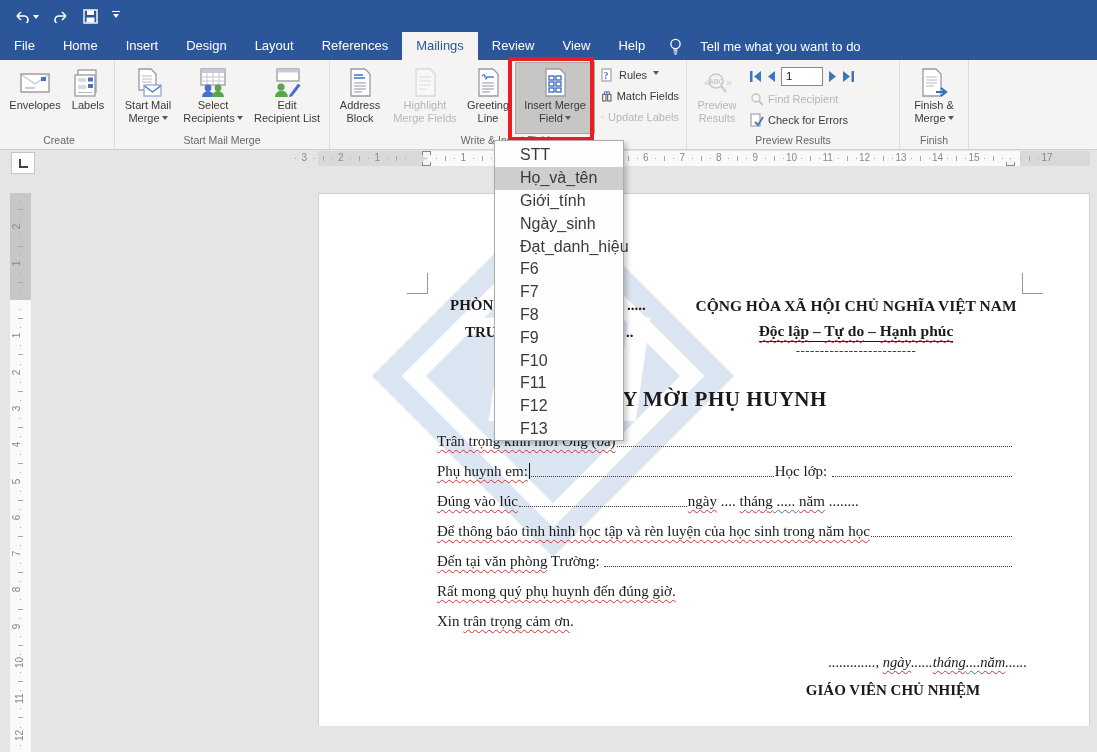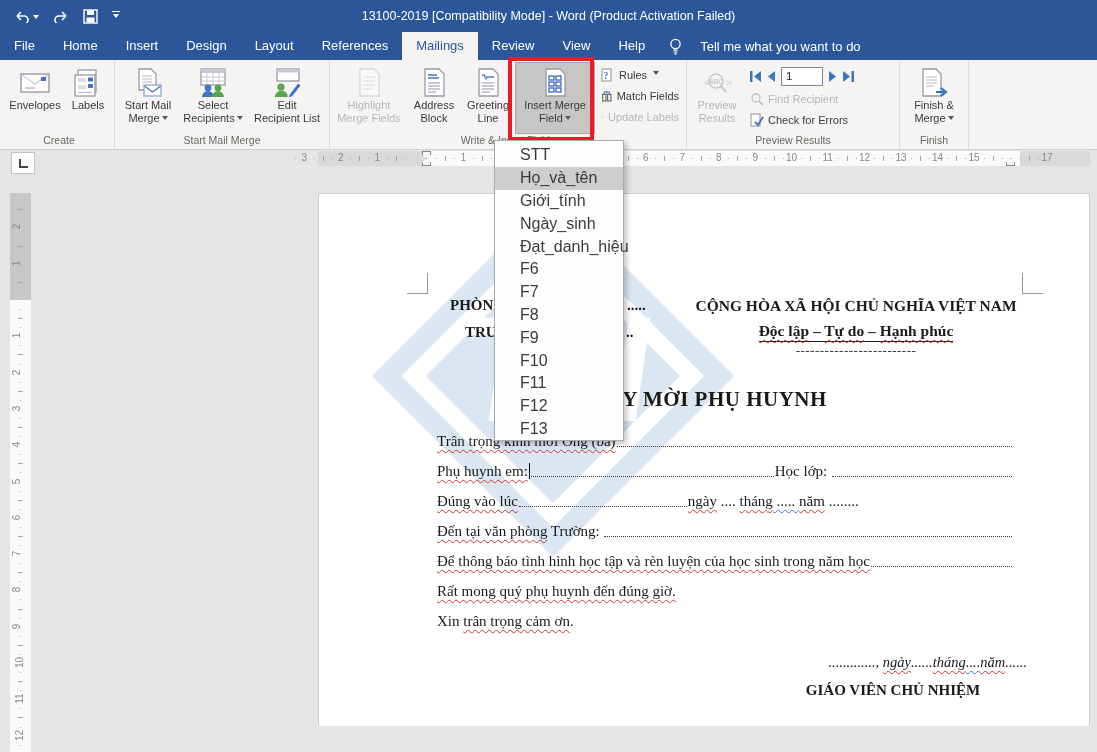--- a/index.html
+++ b/index.html
@@ -132,21 +132,20 @@
             <rect x="1" y="1" width="13" height="13" fill="none" stroke="#fff" stroke-width="1.4"></rect>
             <rect x="4" y="1.5" width="7" height="4.5" fill="#fff"></rect>
             <rect x="3.5" y="8.5" width="8" height="5" fill="#fff"></rect>
           </svg>
       </span>
       <span class="qbtn qat-more">
         <span class="bar"></span>
         <span class="caret-dn" style="margin:0"></span>
       </span>
     </div>
-    <div class="wintitle">13100-2019 [Compatibility Mode]  -  Word (Product Activation Failed)</div>
   </div>
 
   <div class="tabrow">
     <div class="tabs">
 
     <div class="tab"><span>File</span></div>
         <div class="tab"><span>Home</span></div>
         <div class="tab"><span>Insert</span></div>
         <div class="tab"><span>Design</span></div>
         <div class="tab"><span>Layout</span></div>
@@ -234,38 +233,38 @@
               </svg>
           </span>
           <span class="lbl"><span>Edit</span><br><span>Recipient List</span></span>
         </div>
       </div>
       <div class="gname">Start Mail Merge</div>
     </div>
 
     <div class="rgroup" style="position:relative">
       <div class="gbody">
-        <div class="bigbtn disabled" style="width:72px">
-          <span class="ic">
-            <svg width="24" height="30" viewBox="0 0 24 30">
-                <path d="M3 1 h14 l5 5 v22 h-19 z" fill="#fdfdfd" stroke="#b9b7c4" stroke-width="1.3"></path>
-                <path d="M6 9 h12 M6 13 h12 M6 17 h12 M6 21 h8" stroke="#d4d2de" stroke-width="1.4"></path>
-              </svg>
-          </span>
-          <span class="lbl"><span>Highlight</span><br><span>Merge Fields</span></span>
-        </div>
         <div class="bigbtn" style="width:54px">
           <span class="ic">
             <svg width="24" height="30" viewBox="0 0 24 30">
                 <path d="M3 1 h14 l5 5 v22 h-19 z" fill="#fff" stroke="#9a98a6" stroke-width="1.3"></path>
                 <path d="M6 7 h9 M6 10 h11" stroke="#4472c4" stroke-width="1.5"></path>
                 <path d="M6 15 h12 M6 18 h12 M6 21 h12 M6 24 h8" stroke="#b9b7c4" stroke-width="1.3"></path>
               </svg>
           </span>
           <span class="lbl"><span>Address</span><br><span>Block</span></span>
+        </div>
+        <div class="bigbtn disabled" style="width:72px">
+          <span class="ic">
+            <svg width="24" height="30" viewBox="0 0 24 30">
+                <path d="M3 1 h14 l5 5 v22 h-19 z" fill="#fdfdfd" stroke="#b9b7c4" stroke-width="1.3"></path>
+                <path d="M6 9 h12 M6 13 h12 M6 17 h12 M6 21 h8" stroke="#d4d2de" stroke-width="1.4"></path>
+              </svg>
+          </span>
+          <span class="lbl"><span>Highlight</span><br><span>Merge Fields</span></span>
         </div>
         <div class="bigbtn" style="width:50px">
           <span class="ic">
             <svg width="24" height="30" viewBox="0 0 24 30">
                 <path d="M3 1 h14 l5 5 v22 h-19 z" fill="#fff" stroke="#9a98a6" stroke-width="1.3"></path>
                 <path d="M6 8 c2 -3 4 0 2 1 c3 -1 4 2 1 2" fill="none" stroke="#4472c4" stroke-width="1.2"></path>
                 <path d="M11 9 h7" stroke="#4472c4" stroke-width="1.4"></path>
                 <path d="M6 15 h12 M6 18 h12 M6 21 h12 M6 24 h8" stroke="#b9b7c4" stroke-width="1.3"></path>
               </svg>
           </span>
@@ -592,26 +591,26 @@
             <span class="sw">Đúng vào lúc</span>
             <span class="lead" style="width: 168px;"></span>
             <span class="sw">ngày</span>
             <span class="sp"> .... </span>
             <span class="sw">tháng</span>
             <span class="sb"> ..... </span>
             <span class="sw">năm</span>
             <span class="sp"> ........</span>
           </div>
           <div class="docline">
+            <span class="sw">Để thông báo tình hình học tập và rèn luyện của học sinh trong năm học</span>
+            <span class="lead" style="flex: 1 1 0px;"></span>
+          </div>
+          <div class="docline">
             <span class="sw">Đến tại văn phòng</span>
             <span class="sp"> Trường: </span>
-            <span class="lead" style="flex: 1 1 0px;"></span>
-          </div>
-          <div class="docline">
-            <span class="sw">Để thông báo tình hình học tập và rèn luyện của học sinh trong năm học</span>
             <span class="lead" style="flex: 1 1 0px;"></span>
           </div>
           <div class="docline">
             <span class="sw">Rất mong quý phụ huynh đến đúng giờ.</span>
           </div>
           <div class="docline">
             <span class="sp">Xin </span>
             <span class="sw">trân trọng cảm ơn</span>
             <span class="sp">.</span>
           </div>

